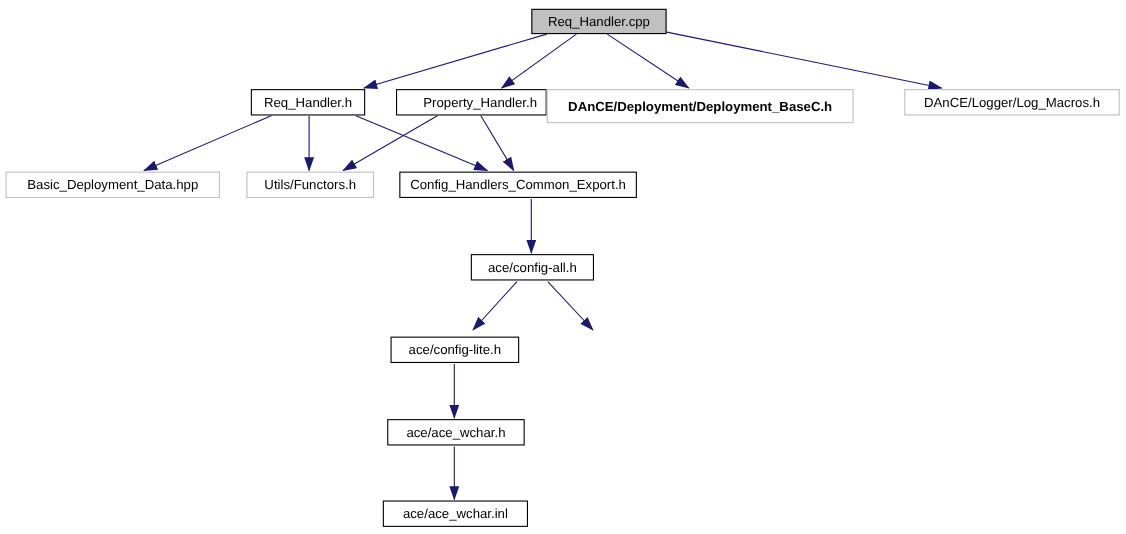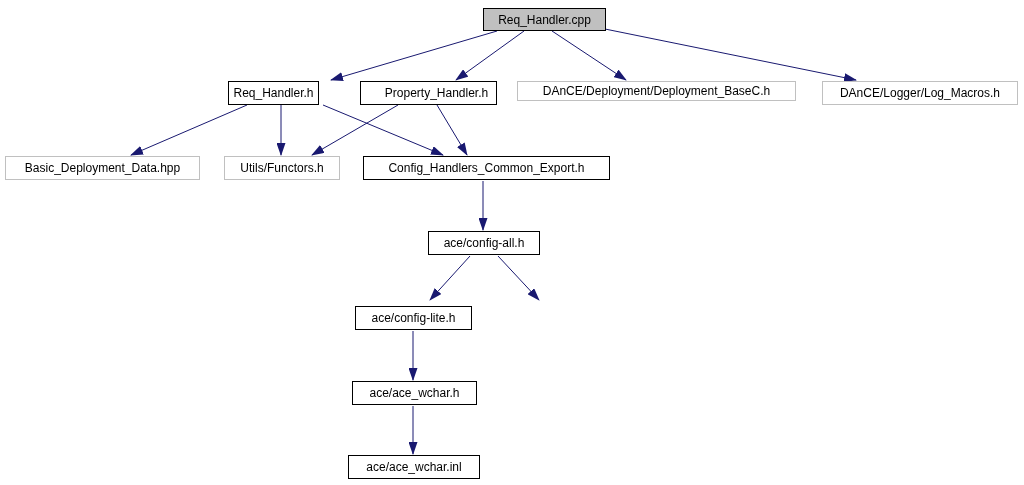--- a/index.html
+++ b/index.html
@@ -62,25 +62,25 @@
         <line x1="437" y1="105" x2="467" y2="155" stroke="#191970" stroke-width="1" marker-end="url(#arrow)"></line>
         <line x1="483" y1="181" x2="483" y2="230" stroke="#191970" stroke-width="1" marker-end="url(#arrow)"></line>
         <line x1="470" y1="256" x2="430" y2="300" stroke="#191970" stroke-width="1" marker-end="url(#arrow)"></line>
         <line x1="498" y1="256" x2="539" y2="300" stroke="#191970" stroke-width="1" marker-end="url(#arrow)"></line>
         <line x1="413" y1="331" x2="413" y2="380" stroke="#191970" stroke-width="1" marker-end="url(#arrow)"></line>
         <line x1="413" y1="406" x2="413" y2="454" stroke="#191970" stroke-width="1" marker-end="url(#arrow)"></line>
       </g>
   </svg>
 
   <div class="node" style="left: 483px; top: 8px; width: 123px; height: 23px; background: rgb(192, 192, 192); border-color: rgb(0, 0, 0);">Req_Handler.cpp</div>
-  <div class="node linked" style="left: 228px; top: 81px; width: 91px; height: 24px; background: rgb(255, 255, 255); border-color: rgb(0, 0, 0);">Req_Handler.h</div>
+  <div class="node linked" style="left: 228px; top: 81px; width: 104px; height: 24px; background: rgb(255, 255, 255); border-color: rgb(0, 0, 0);">Req_Handler.h</div>
   <div class="node linked" style="left: 360px; top: 81px; width: 137px; height: 24px; background: rgb(255, 255, 255); border-color: rgb(0, 0, 0); padding-left: 16px;">Property_Handler.h</div>
-  <div class="node" style="left: 517px; top: 81px; width: 279px; height: 20px; background: rgb(255, 255, 255); border-color: rgb(192, 192, 192);">DAnCE/Deployment/Deployment_BaseC.h</div>
+  <div class="node" style="left: 497px; top: 81px; width: 279px; height: 31px; background: rgb(255, 255, 255); border-color: rgb(192, 192, 192); font-weight: bold;">DAnCE/Deployment/Deployment_BaseC.h</div>
   <div class="node" style="left: 822px; top: 81px; width: 196px; height: 24px; background: rgb(255, 255, 255); border-color: rgb(192, 192, 192);">DAnCE/Logger/Log_Macros.h</div>
   <div class="node" style="left: 5px; top: 156px; width: 195px; height: 24px; background: rgb(255, 255, 255); border-color: rgb(192, 192, 192);">Basic_Deployment_Data.hpp</div>
   <div class="node" style="left: 224px; top: 156px; width: 116px; height: 24px; background: rgb(255, 255, 255); border-color: rgb(192, 192, 192);">Utils/Functors.h</div>
-  <div class="node linked" style="left: 363px; top: 156px; width: 247px; height: 24px; background: rgb(255, 255, 255); border-color: rgb(0, 0, 0);">Config_Handlers_Common_Export.h</div>
+  <div class="node linked" style="left: 363px; top: 156px; width: 216px; height: 24px; background: rgb(255, 255, 255); border-color: rgb(0, 0, 0);">Config_Handlers_Common_Export.h</div>
   <div class="node linked" style="left: 428px; top: 231px; width: 112px; height: 24px; background: rgb(255, 255, 255); border-color: rgb(0, 0, 0);">ace/config-all.h</div>
   <div class="node linked" style="left: 355px; top: 306px; width: 117px; height: 24px; background: rgb(255, 255, 255); border-color: rgb(0, 0, 0);">ace/config-lite.h</div>
   <div class="node linked" style="left: 352px; top: 381px; width: 125px; height: 24px; background: rgb(255, 255, 255); border-color: rgb(0, 0, 0);">ace/ace_wchar.h</div>
   <div class="node linked" style="left: 348px; top: 455px; width: 132px; height: 24px; background: rgb(255, 255, 255); border-color: rgb(0, 0, 0);">ace/ace_wchar.inl</div>
 
 </div>
 
 </body></html>

